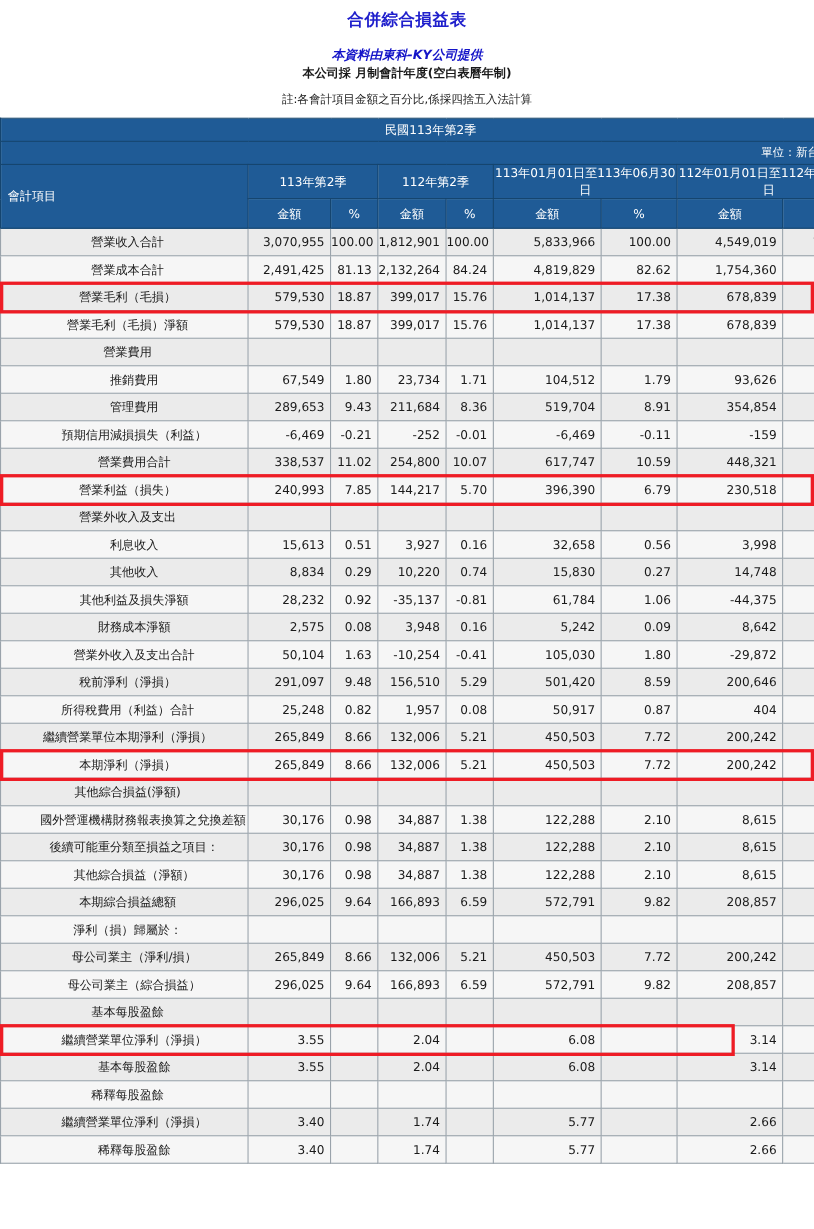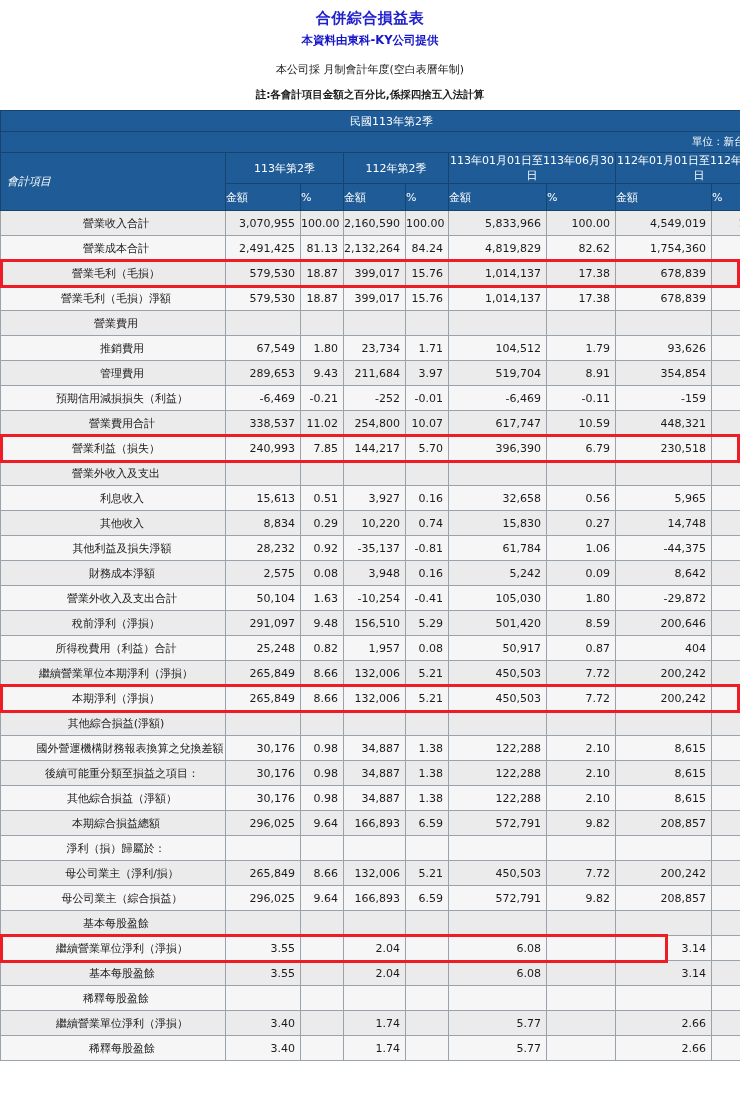--- a/index.html
+++ b/index.html
@@ -20,52 +20,53 @@
   .doc-head {
     text-align: center;
     padding-top: 8px;
   }
   .doc-title {
     font-size: 15px;
     font-weight: bold;
     color: #2020cc;
     letter-spacing: 0.5px;
     line-height: 20px;
-    margin-bottom: 4px;
+    margin-bottom: 14px;
   }
   .doc-provider {
     font-size: 11.5px;
     font-weight: bold;
     color: #1414c8;
     line-height: 16px;
-    margin-bottom: 14px;
+    margin-bottom: 1px;
+    font-style: italic;
   }
   .doc-notice {
     font-size: 10.5px;
     font-weight: bold;
     color: #e8202a;
     line-height: 15px;
     margin-bottom: 13px;
     white-space: nowrap;
   }
   .doc-notice .lnk {
     color: #e85fb0;
     text-decoration: underline;
     cursor: pointer;
   }
   .doc-fiscal {
     font-size: 11px;
-    font-weight: normal;
+    font-weight: bold;
     color: #1a1a1a;
     line-height: 16px;
     margin-bottom: 9px;
   }
   .doc-note {
     font-size: 10.5px;
-    font-weight: bold;
+    font-weight: normal;
     color: #1a1a1a;
     line-height: 15px;
     margin-bottom: 8px;
   }
 
   
   table.fin {
     width: 740px;
     border-collapse: collapse;
     table-layout: fixed;
@@ -99,23 +100,23 @@
     border-color: #15456f !important;
   }
   .hdr {
     background: #1f5b96;
     color: #ffffff;
     font-weight: bold;
     height: 28px;
     font-size: 11px;
     border-color: #15456f !important;
   }
-  .hdr.left  { text-align: left;  padding-left: 6px !important; font-style: italic; }
+  .hdr.left  { text-align: left;  padding-left: 6px !important; }
   .hdr.ctr   { text-align: center; }
-  .hdr.sub   { height: 26px; }
+  .hdr.sub   { height: 26px; text-align: center; }
 
   
   tr.drow td { height: 24px; }
   tr.rA td { background: #ebebeb; }
   tr.rB td { background: #f6f6f6; }
 
   td.item {
     text-align: center;
     padding-left: 6px !important;
     white-space: nowrap;
@@ -185,21 +186,21 @@
         <td class="hdr sub">%</td>
         <td class="hdr sub">金額</td>
         <td class="hdr sub">%</td>
       </tr>
     </thead>
     <tbody id="fin-body">
         <tr class="drow rA">
           <td class="item i0">營業收入合計</td>
           <td class="num">3,070,955</td>
           <td class="num">100.00</td>
-          <td class="num">2,160,590</td>
+          <td class="num">1,812,901</td>
           <td class="num">100.00</td>
           <td class="num">5,833,966</td>
           <td class="num">100.00</td>
           <td class="num">4,549,019</td>
           <td class="num">100.00</td>
         </tr>
         <tr class="drow rB">
           <td class="item i0">營業成本合計</td>
           <td class="num">2,491,425</td>
           <td class="num">81.13</td>
@@ -252,21 +253,21 @@
           <td class="num">104,512</td>
           <td class="num">1.79</td>
           <td class="num">93,626</td>
           <td class="num">2.06</td>
         </tr>
         <tr class="drow rA">
           <td class="item i1">管理費用</td>
           <td class="num">289,653</td>
           <td class="num">9.43</td>
           <td class="num">211,684</td>
-          <td class="num">3.97</td>
+          <td class="num">8.36</td>
           <td class="num">519,704</td>
           <td class="num">8.91</td>
           <td class="num">354,854</td>
           <td class="num">7.80</td>
         </tr>
         <tr class="drow rB">
           <td class="item i1">預期信用減損損失（利益）</td>
           <td class="num">-6,469</td>
           <td class="num">-0.21</td>
           <td class="num">-252</td>
@@ -310,21 +311,21 @@
           <td class="num"></td>
         </tr>
         <tr class="drow rB">
           <td class="item i1">利息收入</td>
           <td class="num">15,613</td>
           <td class="num">0.51</td>
           <td class="num">3,927</td>
           <td class="num">0.16</td>
           <td class="num">32,658</td>
           <td class="num">0.56</td>
-          <td class="num">5,965</td>
+          <td class="num">3,998</td>
           <td class="num">0.18</td>
         </tr>
         <tr class="drow rA">
           <td class="item i1">其他收入</td>
           <td class="num">8,834</td>
           <td class="num">0.29</td>
           <td class="num">10,220</td>
           <td class="num">0.74</td>
           <td class="num">15,830</td>
           <td class="num">0.27</td>

